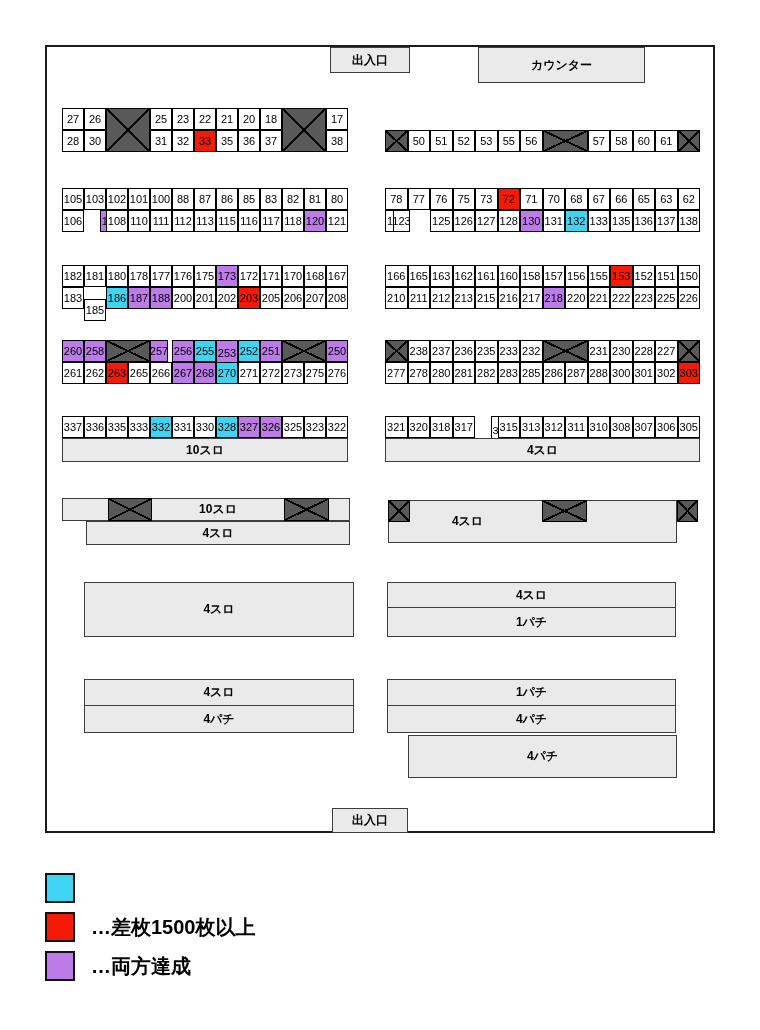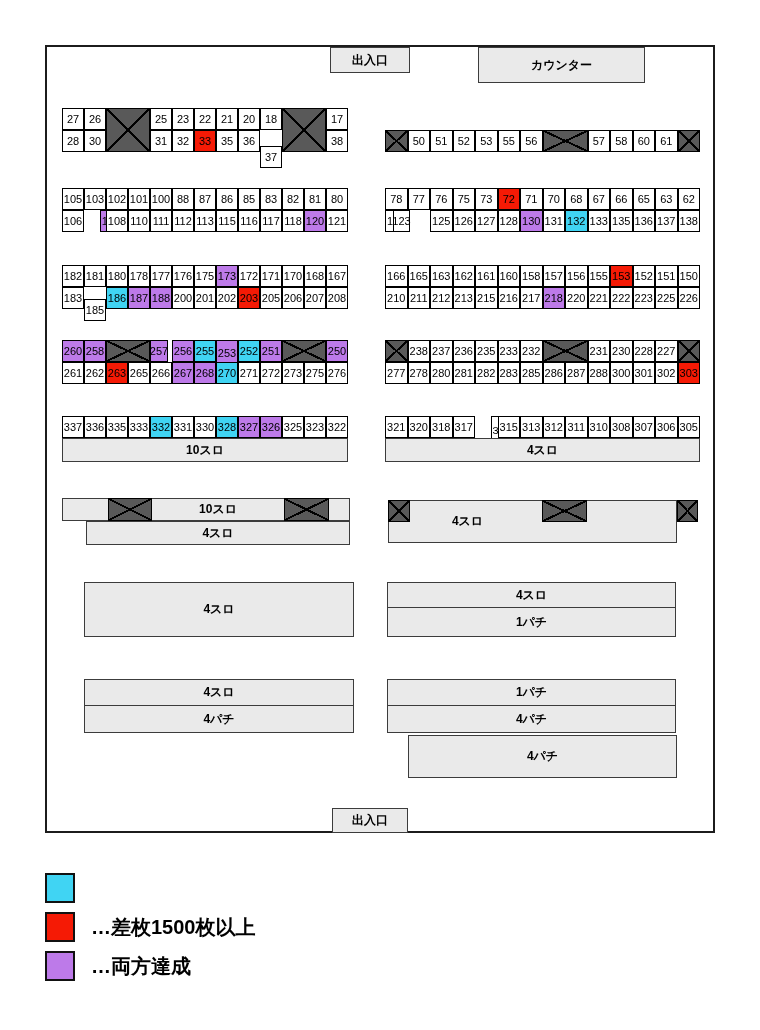--- a/index.html
+++ b/index.html
@@ -59,21 +59,21 @@
       <div class="cell" style="left: 198px; top: 0px; width: 22px; height: 22px;">18</div>
       <div class="cell xcell" style="left: 220px; top: 0px; width: 44px; height: 44px;"></div>
       <div class="cell" style="left: 264px; top: 0px; width: 22px; height: 22px;">17</div>
       <div class="cell" style="left: 0px; top: 22px; width: 22px; height: 22px;">28</div>
       <div class="cell" style="left: 22px; top: 22px; width: 22px; height: 22px;">30</div>
       <div class="cell" style="left: 88px; top: 22px; width: 22px; height: 22px;">31</div>
       <div class="cell" style="left: 110px; top: 22px; width: 22px; height: 22px;">32</div>
       <div class="cell c-red" style="left: 132px; top: 22px; width: 22px; height: 22px;">33</div>
       <div class="cell" style="left: 154px; top: 22px; width: 22px; height: 22px;">35</div>
       <div class="cell" style="left: 176px; top: 22px; width: 22px; height: 22px;">36</div>
-      <div class="cell" style="left: 198px; top: 22px; width: 22px; height: 22px; margin-top: 16px;">37</div>
+      <div class="cell" style="left: 198px; top: 22px; width: 22px; height: 22px;">37</div>
       <div class="cell" style="left: 264px; top: 22px; width: 22px; height: 22px;">38</div>
     </div>
     <div class="block" style="left: 385px; top: 130px;">
       <div class="cell xcell" style="left: 0px; top: 0px; width: 22.5px; height: 22px;"></div>
       <div class="cell" style="left: 22.5px; top: 0px; width: 22.5px; height: 22px;">50</div>
       <div class="cell" style="left: 45px; top: 0px; width: 22.5px; height: 22px;">51</div>
       <div class="cell" style="left: 67.5px; top: 0px; width: 22.5px; height: 22px;">52</div>
       <div class="cell" style="left: 90px; top: 0px; width: 22.5px; height: 22px;">53</div>
       <div class="cell" style="left: 112.5px; top: 0px; width: 22.5px; height: 22px;">55</div>
       <div class="cell" style="left: 135px; top: 0px; width: 22.5px; height: 22px;">56</div>

